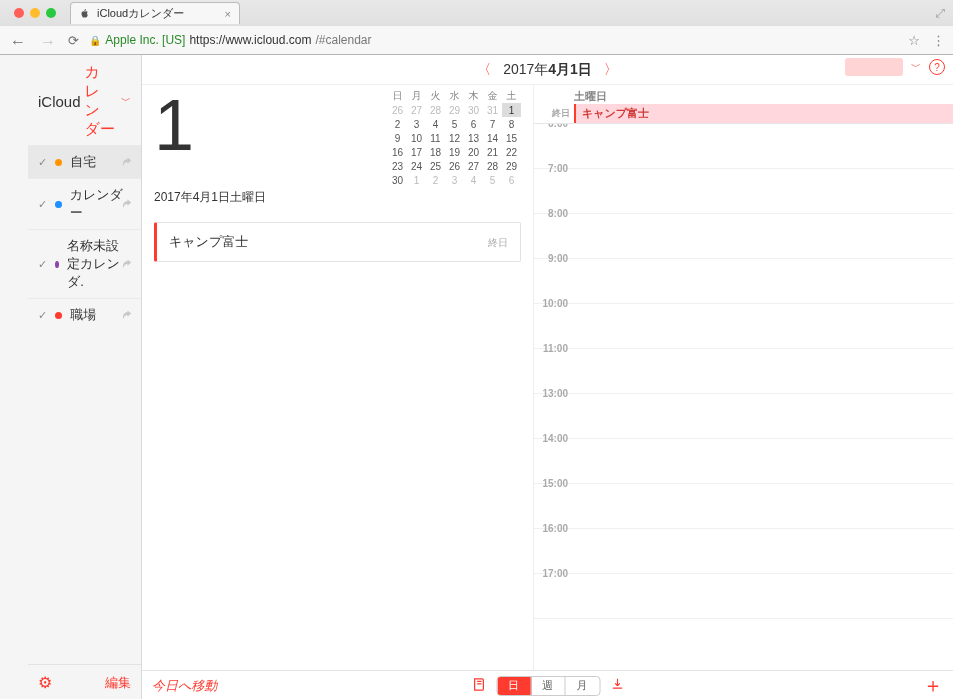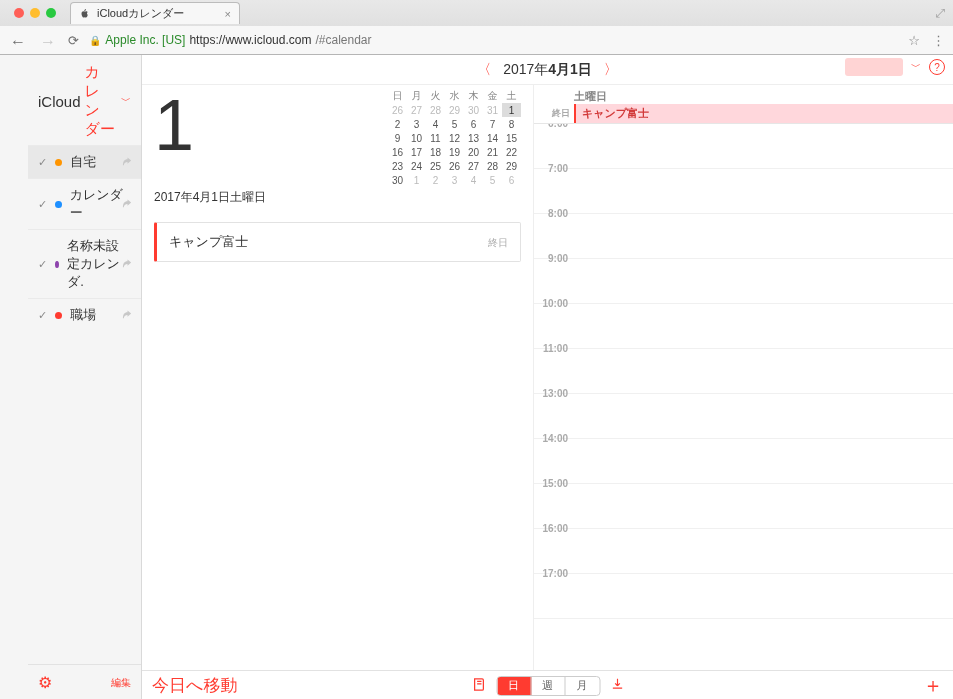--- a/index.html
+++ b/index.html
@@ -32,21 +32,21 @@
 .sb-title2 { font-size: 15px; color: #ff3b30; }
 .sb-chevron { color: #ff3b30; font-size: 10px; margin-left: 2px; }
 .cal-list { }
 .cal-item { display: flex; align-items: center; padding: 7px 10px; gap: 8px; font-size: 13px; color: #333; border-top: 1px solid #eaeaea; position: relative; }
 .cal-item:first-child { background: #e8e8e8; }
 .cal-check { color: #888; font-size: 11px; }
 .cal-dot { width: 7px; height: 7px; border-radius: 50%; }
 .cal-share { position: absolute; right: 8px; color: #c8c8c8; font-size: 11px; }
 .sb-footer { margin-top: auto; display: flex; align-items: center; justify-content: space-between; padding: 8px 10px; border-top: 1px solid #e2e2e2; }
 .gear { color: #ff3b30; font-size: 16px; }
-.edit { color: #ff3b30; font-size: 10px; }
+.edit { color: #ff3b30; font-size: 13px; }
 
 
 .main { flex: 1; display: flex; flex-direction: column; position: relative; }
 .top-bar { height: 30px; display: flex; align-items: center; justify-content: center; border-bottom: 1px solid #eee; position: relative; }
 .date-title { font-size: 14px; color: #333; }
 .date-title b { font-weight: 600; }
 .nav-arrow { color: #ff3b30; font-size: 14px; padding: 0 12px; }
 .user-area { position: absolute; right: 8px; top: 3px; display: flex; align-items: center; gap: 8px; }
 .user-pill { width: 58px; height: 18px; background: #ffd4d4; border-radius: 3px; }
 .user-chev { color: #ff3b30; font-size: 10px; }
@@ -78,21 +78,21 @@
 .dv-head { padding: 4px 0 0 40px; font-size: 11px; color: #888; }
 .dv-allday { display: flex; align-items: stretch; border-bottom: 1px solid #e6e6e6; }
 .dv-allday-label { width: 40px; font-size: 9px; color: #aaa; text-align: right; padding: 3px 4px 0 0; }
 .dv-allday-ev { flex: 1; background: #ffd7dc; color: #d23a3a; font-size: 11px; padding: 2px 6px; border-left: 2px solid #ff3b30; }
 .dv-grid { flex: 1; overflow: hidden; position: relative; }
 .hour-row { display: flex; height: 45px; border-bottom: 1px solid #f0f0f0; }
 .hour-label { width: 40px; font-size: 10px; color: #aaa; text-align: right; padding-right: 6px; position: relative; top: -6px; }
 
 
 .bottom { position: absolute; bottom: 0; left: 0; right: 0; height: 30px; border-top: 1px solid #e2e2e2; background: #fff; display: flex; align-items: center; padding: 0 10px; }
-.today { color: #ff3b30; font-size: 17px; }
+.today { color: #ff3b30; font-size: 13px; font-style: italic; }
 .center-controls { position: absolute; left: 50%; transform: translateX(-50%); display: flex; align-items: center; gap: 10px; }
 .seg { display: flex; border: 1px solid #ccc; border-radius: 4px; overflow: hidden; height: 20px; font-size: 11px; }
 .seg div { width: 34px; display: flex; align-items: center; justify-content: center; border-right: 1px solid #ccc; color: #666; }
 .seg div:last-child { border-right: none; }
 .seg div.active { background: #ff3b30; color: #fff; }
 .dl-icon { color: #ff3b30; font-size: 14px; }
 .notebook-icon { color: #ff3b30; font-size: 14px; }
 .plus { margin-left: auto; color: #ff3b30; font-size: 20px; font-weight: 300; }
 
 .icon-svg { width: 12px; height: 12px; }

